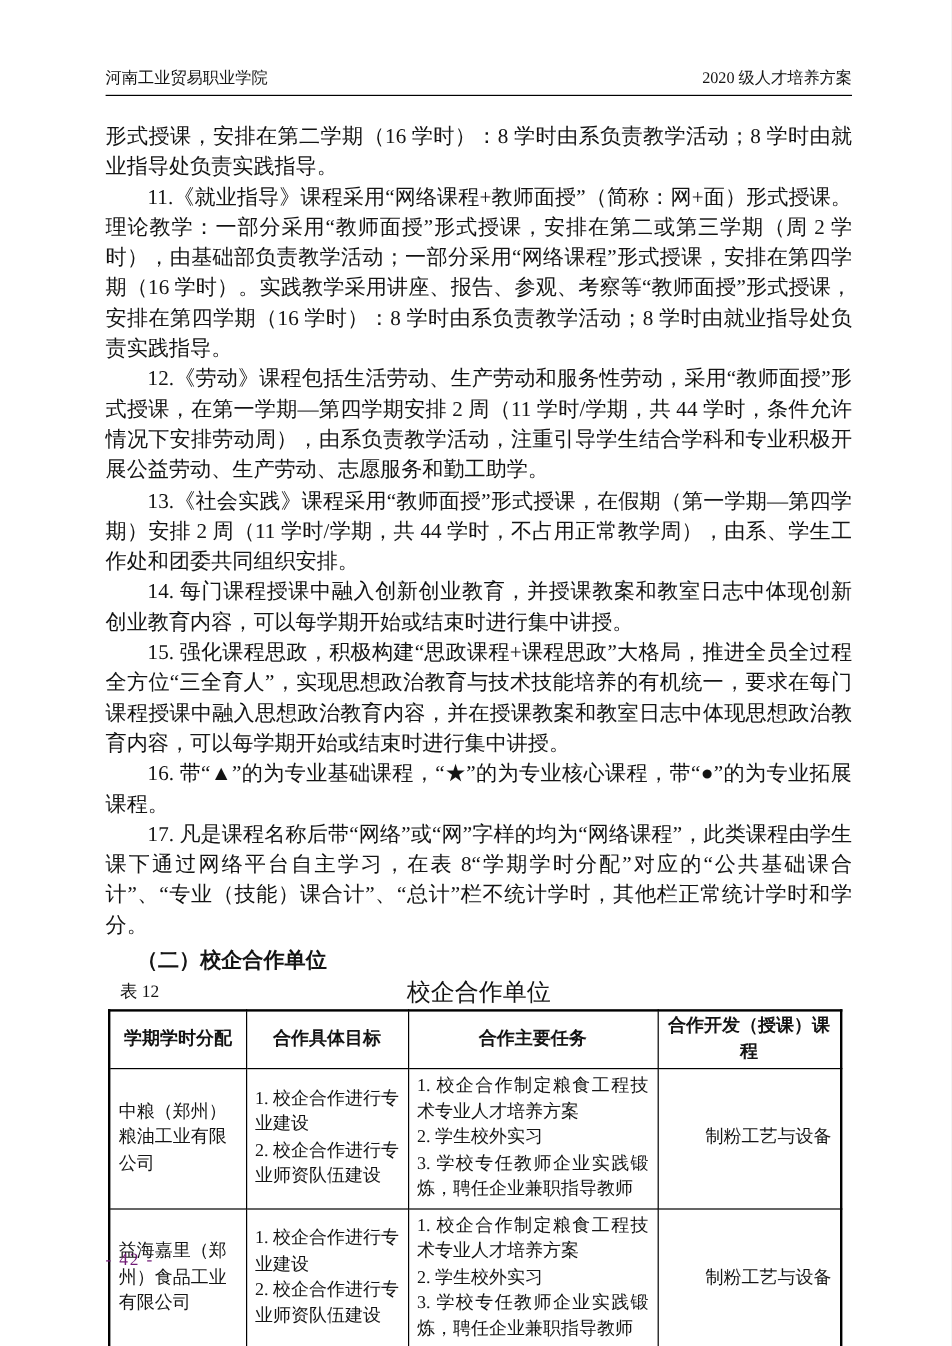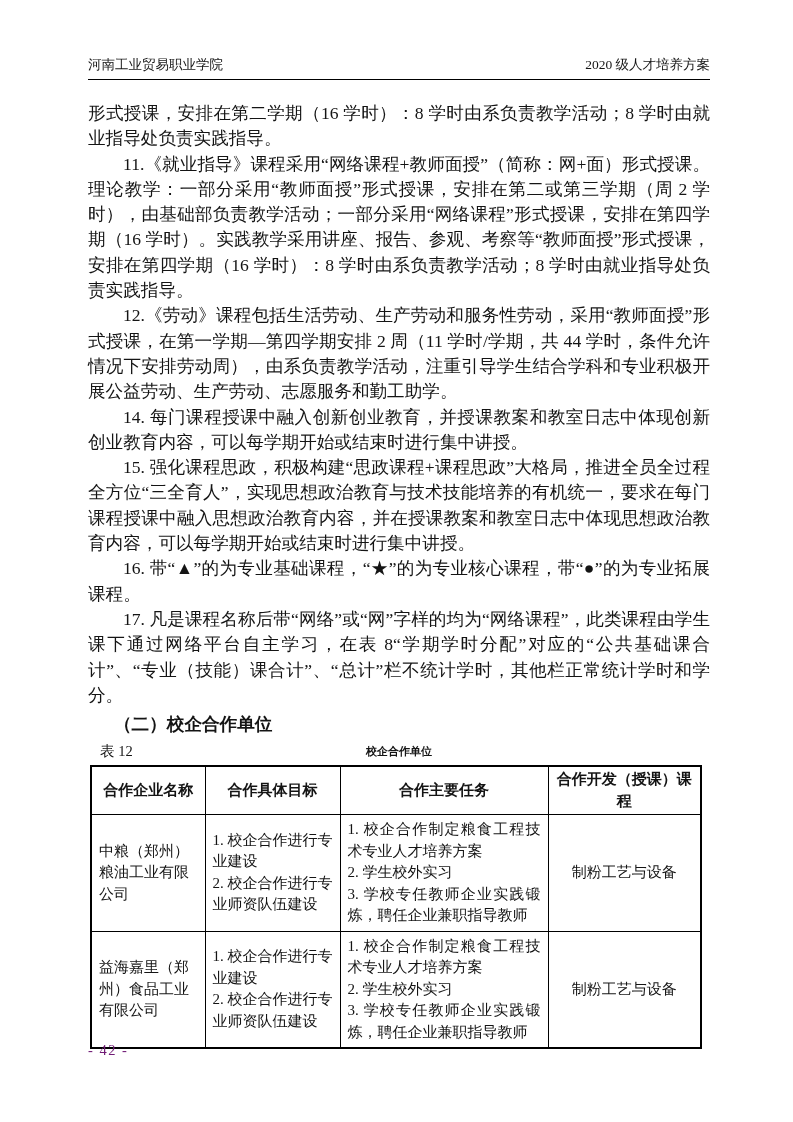--- a/index.html
+++ b/index.html
@@ -46,22 +46,22 @@
     line-height: 23px;
   }
   .tbl-label {
     position: absolute;
     left: 12px; top: 0;
     font-size: 14.5px;
   }
   .tbl-title {
     display: block;
     text-align: center;
-    font-size: 11px;
-    font-weight: bold;
+    font-size: 20px;
+    font-weight: normal;
   }
   table.coop {
     border-collapse: collapse;
     table-layout: fixed;
     width: 610px;
     margin-left: 2px;
     margin-top: 2px;
     border: 2px solid #000;
     font-size: 15px;
     line-height: 21.5px;
@@ -74,21 +74,21 @@
   table.coop th {
     height: 41px;
     font-size: 15px;
     font-weight: bold;
     text-align: center;
     padding: 2px 2px;
   }
   table.coop td { height: 104px; padding: 4px 7px; }
   td.c-name { text-align: left; padding: 4px 6px; }
   td.c-goals, td.c-tasks { text-align: justify; }
-  td.c-course { text-align: center; }
+  td.c-course { text-align: right; }
   .cell-line { margin: 0; }
   .page-footer {
     position: absolute;
     left: 88px;
     top: 1042px;
     font-size: 14.5px;
     letter-spacing: 1.5px;
     color: #701a75;
   }
 </style>
@@ -99,20 +99,21 @@
 
   <div class="page-header">
     <span>河南工业贸易职业学院</span>
     <span>2020 级人才培养方案</span>
   </div>
 
   <div class="body-text">
     <p class="para no-indent">形式授课，安排在第二学期（16 学时）：8 学时由系负责教学活动；8 学时由就业指导处负责实践指导。</p>
     <p class="para">11.《就业指导》课程采用“网络课程+教师面授”（简称：网+面）形式授课。理论教学：一部分采用“教师面授”形式授课，安排在第二或第三学期（周 2 学时），由基础部负责教学活动；一部分采用“网络课程”形式授课，安排在第四学期（16 学时）。实践教学采用讲座、报告、参观、考察等“教师面授”形式授课，安排在第四学期（16 学时）：8 学时由系负责教学活动；8 学时由就业指导处负责实践指导。</p>
     <p class="para">12.《劳动》课程包括生活劳动、生产劳动和服务性劳动，采用“教师面授”形式授课，在第一学期—第四学期安排 2 周（11 学时/学期，共 44 学时，条件允许情况下安排劳动周），由系负责教学活动，注重引导学生结合学科和专业积极开展公益劳动、生产劳动、志愿服务和勤工助学。</p>
+    <p class="para">13.《社会实践》课程采用“教师面授”形式授课，在假期（第一学期—第四学期）安排 2 周（11 学时/学期，共 44 学时，不占用正常教学周），由系、学生工作处和团委共同组织安排。</p>
     <p class="para">14. 每门课程授课中融入创新创业教育，并授课教案和教室日志中体现创新创业教育内容，可以每学期开始或结束时进行集中讲授。</p>
     <p class="para">15. 强化课程思政，积极构建“思政课程+课程思政”大格局，推进全员全过程全方位“三全育人”，实现思想政治教育与技术技能培养的有机统一，要求在每门课程授课中融入思想政治教育内容，并在授课教案和教室日志中体现思想政治教育内容，可以每学期开始或结束时进行集中讲授。</p>
     <p class="para">16. 带“▲”的为专业基础课程，“★”的为专业核心课程，带“●”的为专业拓展课程。</p>
     <p class="para">17. 凡是课程名称后带“网络”或“网”字样的均为“网络课程”，此类课程由学生课下通过网络平台自主学习，在表 8“学期学时分配”对应的“公共基础课合计”、“专业（技能）课合计”、“总计”栏不统计学时，其他栏正常统计学时和学分。</p>
   </div>
 
   <h3 class="section-heading">（二）校企合作单位</h3>
 
   <div class="table-caption">
     <span class="tbl-label">表 12</span>
@@ -121,21 +122,21 @@
 
   <table class="coop">
     <colgroup>
       <col style="width:114px">
         <col style="width:135px">
         <col style="width:208px">
         <col style="width:153px">
     </colgroup>
     <thead>
       <tr>
-        <th>合作企业名称</th>
+        <th>学期学时分配</th>
         <th>合作具体目标</th>
         <th>合作主要任务</th>
         <th>合作开发（授课）课程</th>
       </tr>
     </thead>
     <tbody>
       <tr>
         <td class="c-name">中粮（郑州）粮油工业有限公司</td>
         <td class="c-goals">
           <p class="cell-line">1. 校企合作进行专业建设</p>

